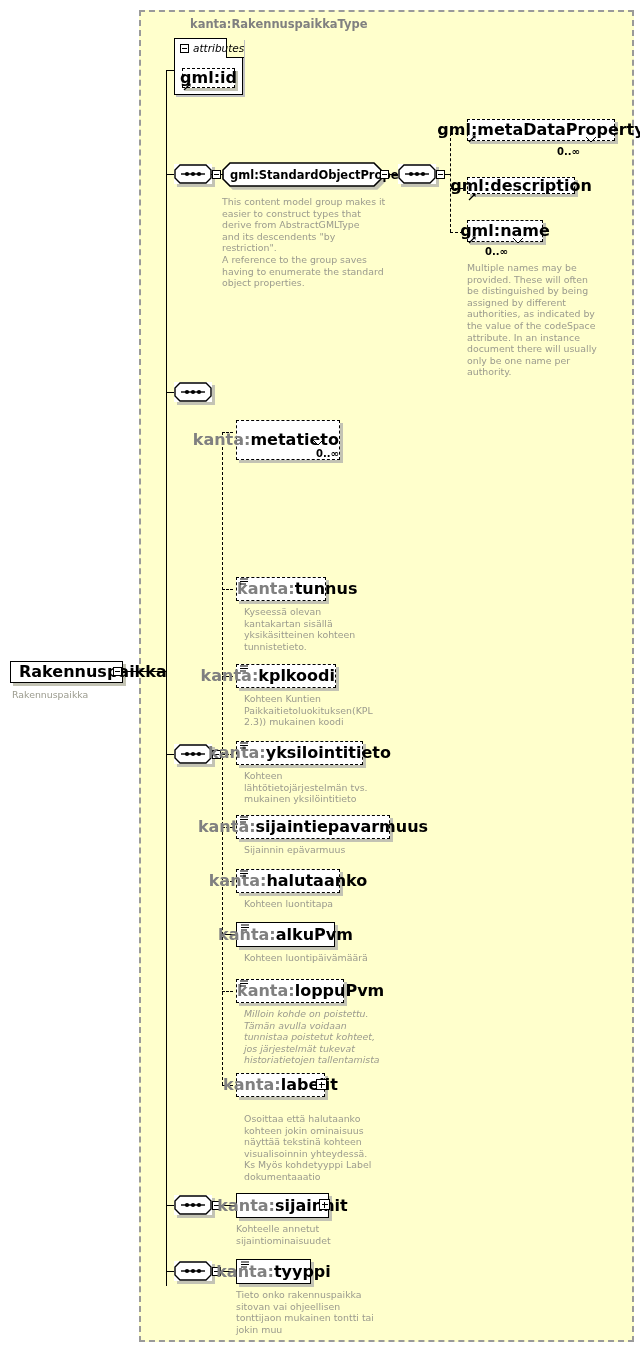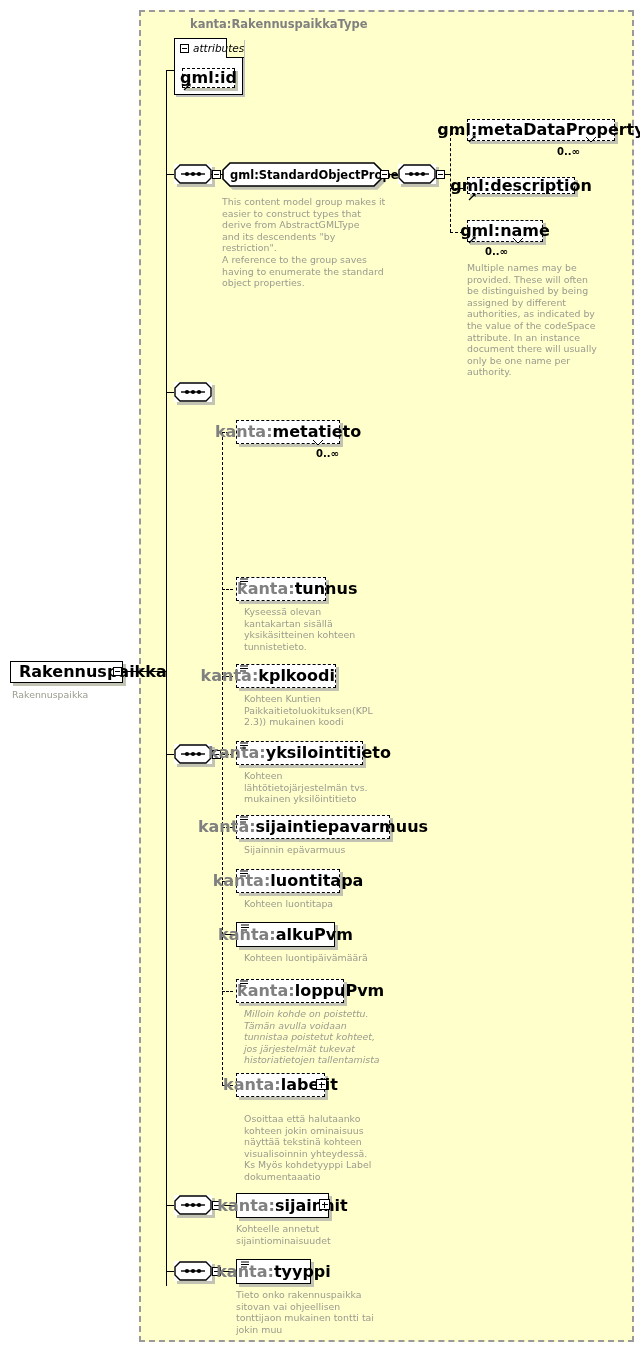--- a/index.html
+++ b/index.html
@@ -236,21 +236,21 @@
     <circle cx="13" cy="10" r="2.1" fill="#000"></circle>
       <circle cx="19" cy="10" r="2.1" fill="#000"></circle>
       <circle cx="25" cy="10" r="2.1" fill="#000"></circle>
   </svg>
   <div class="minus-sq" style="left:212px;top:750px;"></div>
   <div class="hline" style="left:221px;top:754px;width:2px;"></div>
 
   <div class="vdash" style="left:222px;top:432px;height:653px;"></div>
 
   <div class="hdash" style="left:222px;top:432px;width:11px;"></div>
-  <div class="node opt" style="left:236px;top:420px;width:104px;height:24px;justify-content:center;">
+  <div class="node opt" style="left:236px;top:420px;width:104px;height:40px;justify-content:flex-end;">
     <span class="lbl"><span class="pfx">kanta:</span><span>metatieto</span></span>
   </div>
   <svg style="position:absolute;left:312px;top:439px;width:12px;height:8px;" viewBox="0 0 12 8">
     <path d="M1 1 L6 6 L11 1" fill="#fff" stroke="#000" stroke-width="1"></path>
   </svg>
   <div class="card" style="left:316px;top:448px;">0..∞</div>
 
   <div class="hdash" style="left:222px;top:589px;width:11px;"></div>
   <div class="node opt" style="left:236px;top:577px;width:90px;height:24px;">
     <span class="lbl"><span class="pfx">kanta:</span><span>tunnus</span></span>
@@ -297,21 +297,21 @@
   </div>
   <svg class="listicon" style="left:240px;top:816px;" viewBox="0 0 8 7">
     <line x1="0" y1="1" x2="8" y2="1" stroke="#000" stroke-width="1"></line>
     <line x1="0" y1="3.5" x2="8" y2="3.5" stroke="#000" stroke-width="1"></line>
     <line x1="0" y1="6" x2="6" y2="6" stroke="#000" stroke-width="1"></line>
   </svg>
   <div class="anno" style="left:244px;top:844px;width:160px;">Sijainnin epävarmuus</div>
 
   <div class="hdash" style="left:222px;top:881px;width:11px;"></div>
   <div class="node opt" style="left:236px;top:869px;width:104px;height:24px;justify-content:center;">
-    <span class="lbl"><span class="pfx">kanta:</span><span>luontitapa</span></span>
+    <span class="lbl"><span class="pfx">kanta:</span><span>halutaanko</span></span>
   </div>
   <svg class="listicon" style="left:240px;top:870px;" viewBox="0 0 8 7">
     <line x1="0" y1="1" x2="8" y2="1" stroke="#000" stroke-width="1"></line>
     <line x1="0" y1="3.5" x2="8" y2="3.5" stroke="#000" stroke-width="1"></line>
     <line x1="0" y1="6" x2="6" y2="6" stroke="#000" stroke-width="1"></line>
   </svg>
   <div class="anno" style="left:244px;top:898px;width:160px;">Kohteen luontitapa</div>
 
   <div class="hline" style="left:222px;top:934px;width:13px;"></div>
   <div class="node req" style="left:236px;top:922px;width:99px;height:25px;justify-content:center;">

